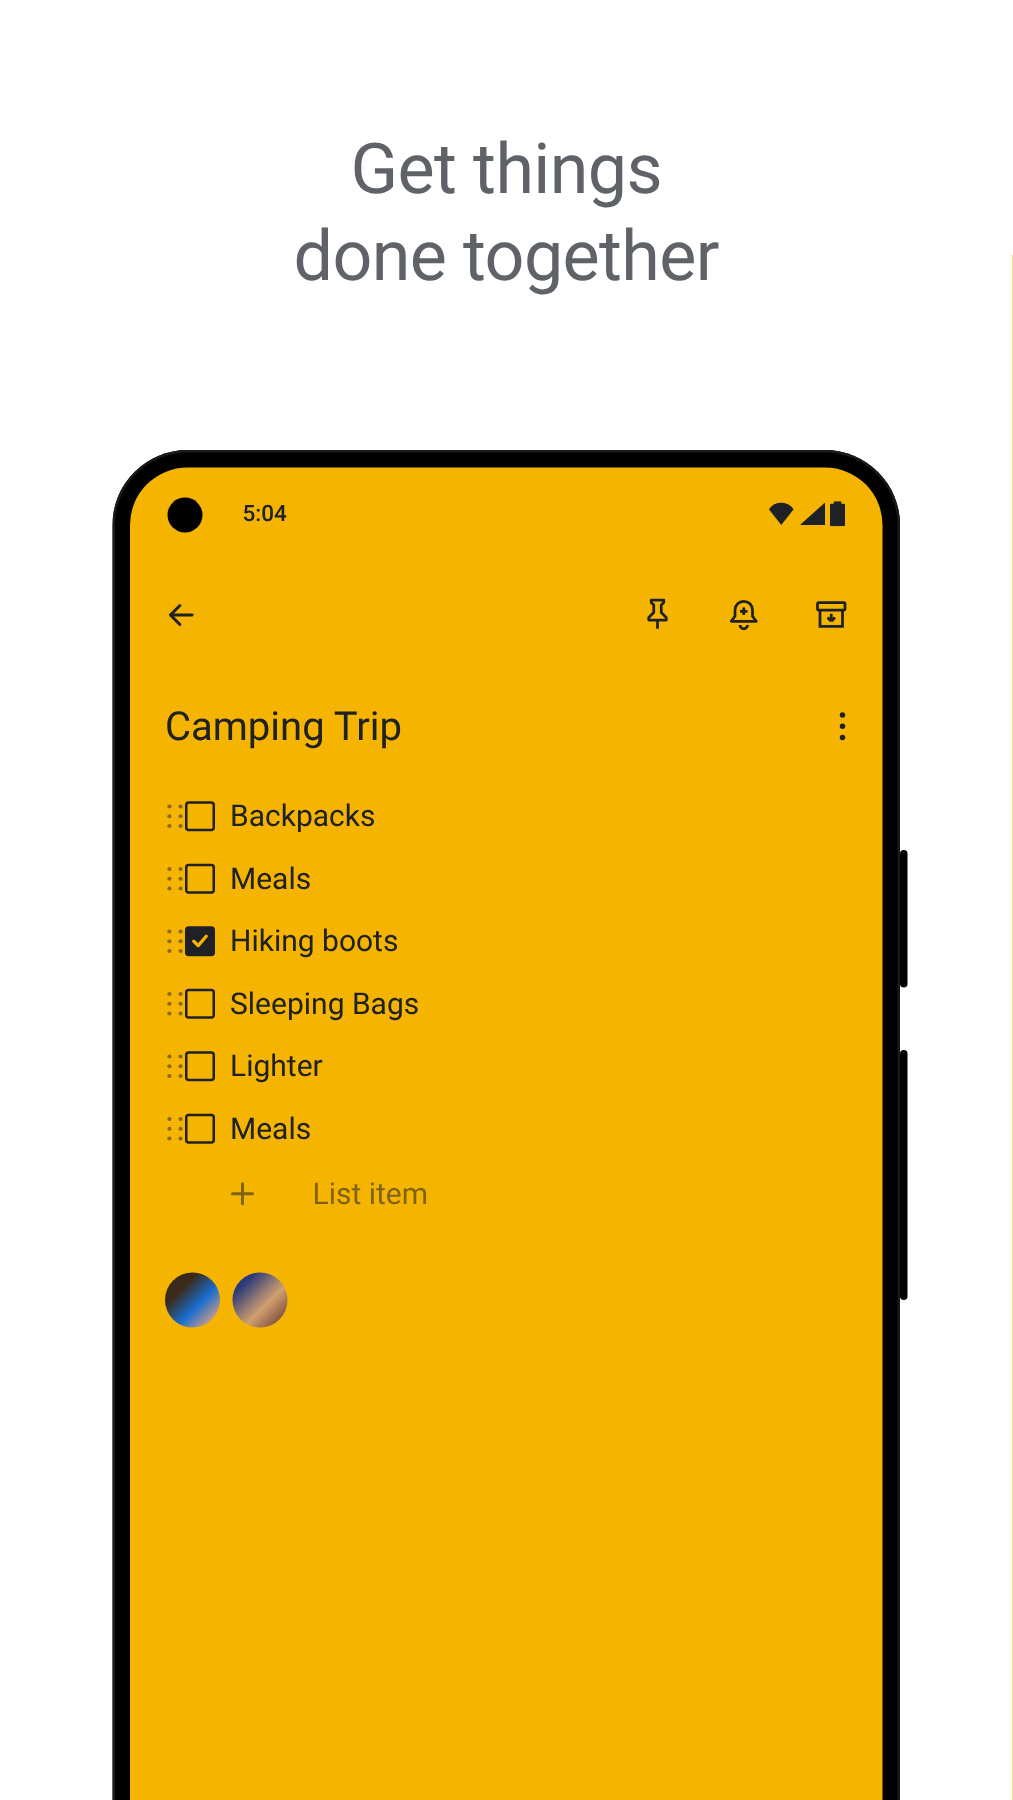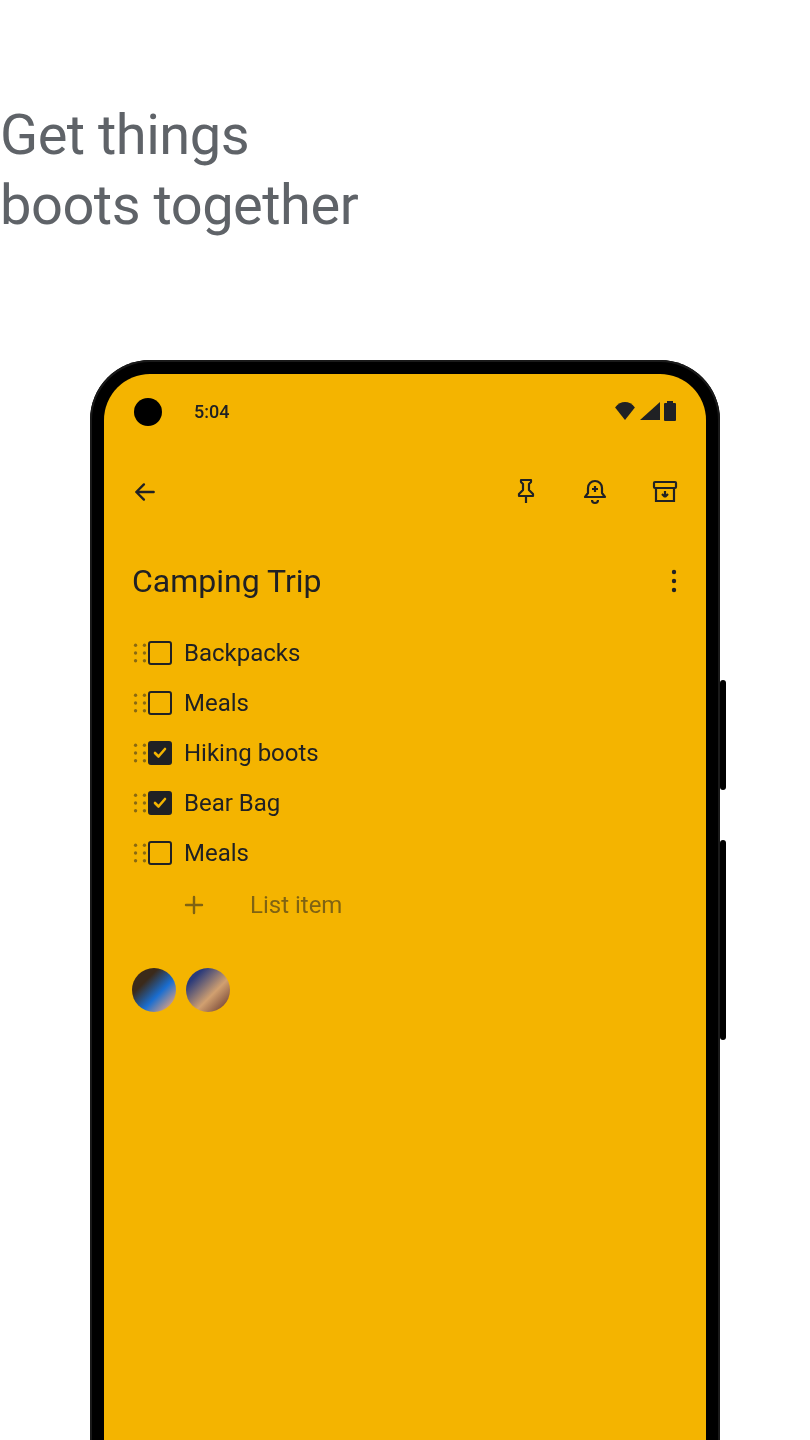--- a/index.html
+++ b/index.html
@@ -5,20 +5,21 @@
   * { box-sizing: border-box; margin: 0; padding: 0; }
   body {
     width: 810px;
     height: 1440px;
     background: #ffffff;
     font-family: 'Google Sans', 'Roboto', -apple-system, Helvetica, Arial, sans-serif;
     position: relative;
     overflow: hidden;
   }
   .headline {
+    text-align: center;
     color: #5f6368;
     font-size: 56px;
     line-height: 1.25;
     font-weight: 400;
     margin-top: 100px;
     letter-spacing: -0.5px;
   }
   .phone {
     position: absolute;
     left: 50%;
@@ -197,21 +198,21 @@
     border: 0;
   }
   .avatar.a1 { background: linear-gradient(135deg,#3b2a1a 30%,#1a6ed1 60%,#e0a080 90%); }
   .avatar.a2 { background: linear-gradient(135deg,#2a3a7a 20%,#d1a070 60%,#7a4a3a 90%); }
 </style>
 </head>
 <body>
 
 <div class="headline">
   <div>Get things</div>
-  <div>boots together</div>
+  <div>done together</div>
 </div>
 
 <div class="phone">
   <div class="side-button-top"></div>
   <div class="side-button-bottom"></div>
   <div class="screen">
     <div class="camera"></div>
 
     <div class="status-bar">
       <span class="status-time">5:04</span>
@@ -309,26 +310,34 @@
           </div>
           <div class="checklist-row">
             <span class="drag-handle"><svg viewBox="0 0 12 18">
                 <circle cx="2" cy="2" r="1.5" fill="#202124"></circle>
                 <circle cx="10" cy="2" r="1.5" fill="#202124"></circle>
                 <circle cx="2" cy="9" r="1.5" fill="#202124"></circle>
                 <circle cx="10" cy="9" r="1.5" fill="#202124"></circle>
                 <circle cx="2" cy="16" r="1.5" fill="#202124"></circle>
                 <circle cx="10" cy="16" r="1.5" fill="#202124"></circle>
               </svg></span>
-            <span class="checkbox checked">
-              <svg width="16" height="16" viewBox="0 0 16 16">
-                <path fill="none" stroke="#f4b400" stroke-width="2.6" stroke-linecap="round" stroke-linejoin="round" d="M3 8l3.5 3.5L13 4"></path>
-              </svg>
-            </span>
-            <span class="item-text">Bear Bag</span>
+            <span class="checkbox"></span>
+            <span class="item-text">Sleeping Bags</span>
+          </div>
+          <div class="checklist-row">
+            <span class="drag-handle"><svg viewBox="0 0 12 18">
+                <circle cx="2" cy="2" r="1.5" fill="#202124"></circle>
+                <circle cx="10" cy="2" r="1.5" fill="#202124"></circle>
+                <circle cx="2" cy="9" r="1.5" fill="#202124"></circle>
+                <circle cx="10" cy="9" r="1.5" fill="#202124"></circle>
+                <circle cx="2" cy="16" r="1.5" fill="#202124"></circle>
+                <circle cx="10" cy="16" r="1.5" fill="#202124"></circle>
+              </svg></span>
+            <span class="checkbox"></span>
+            <span class="item-text">Lighter</span>
           </div>
           <div class="checklist-row">
             <span class="drag-handle"><svg viewBox="0 0 12 18">
                 <circle cx="2" cy="2" r="1.5" fill="#202124"></circle>
                 <circle cx="10" cy="2" r="1.5" fill="#202124"></circle>
                 <circle cx="2" cy="9" r="1.5" fill="#202124"></circle>
                 <circle cx="10" cy="9" r="1.5" fill="#202124"></circle>
                 <circle cx="2" cy="16" r="1.5" fill="#202124"></circle>
                 <circle cx="10" cy="16" r="1.5" fill="#202124"></circle>
               </svg></span>

